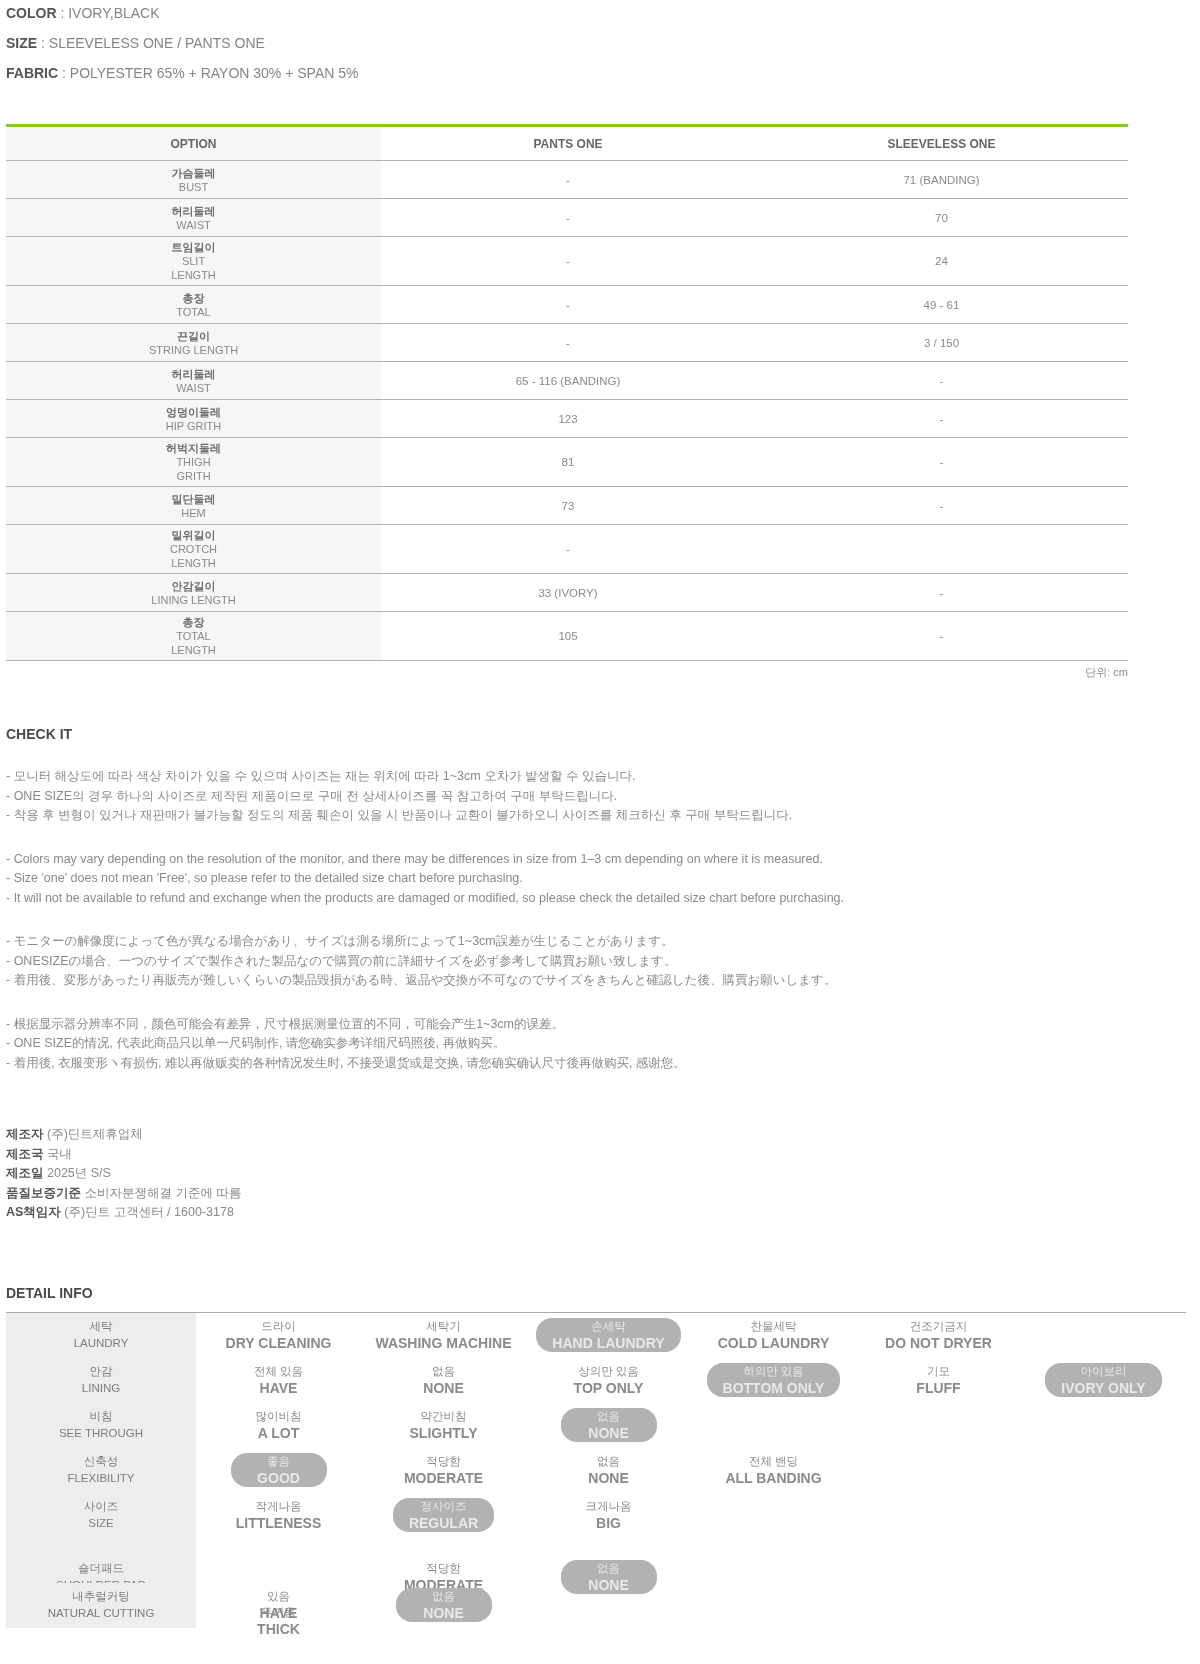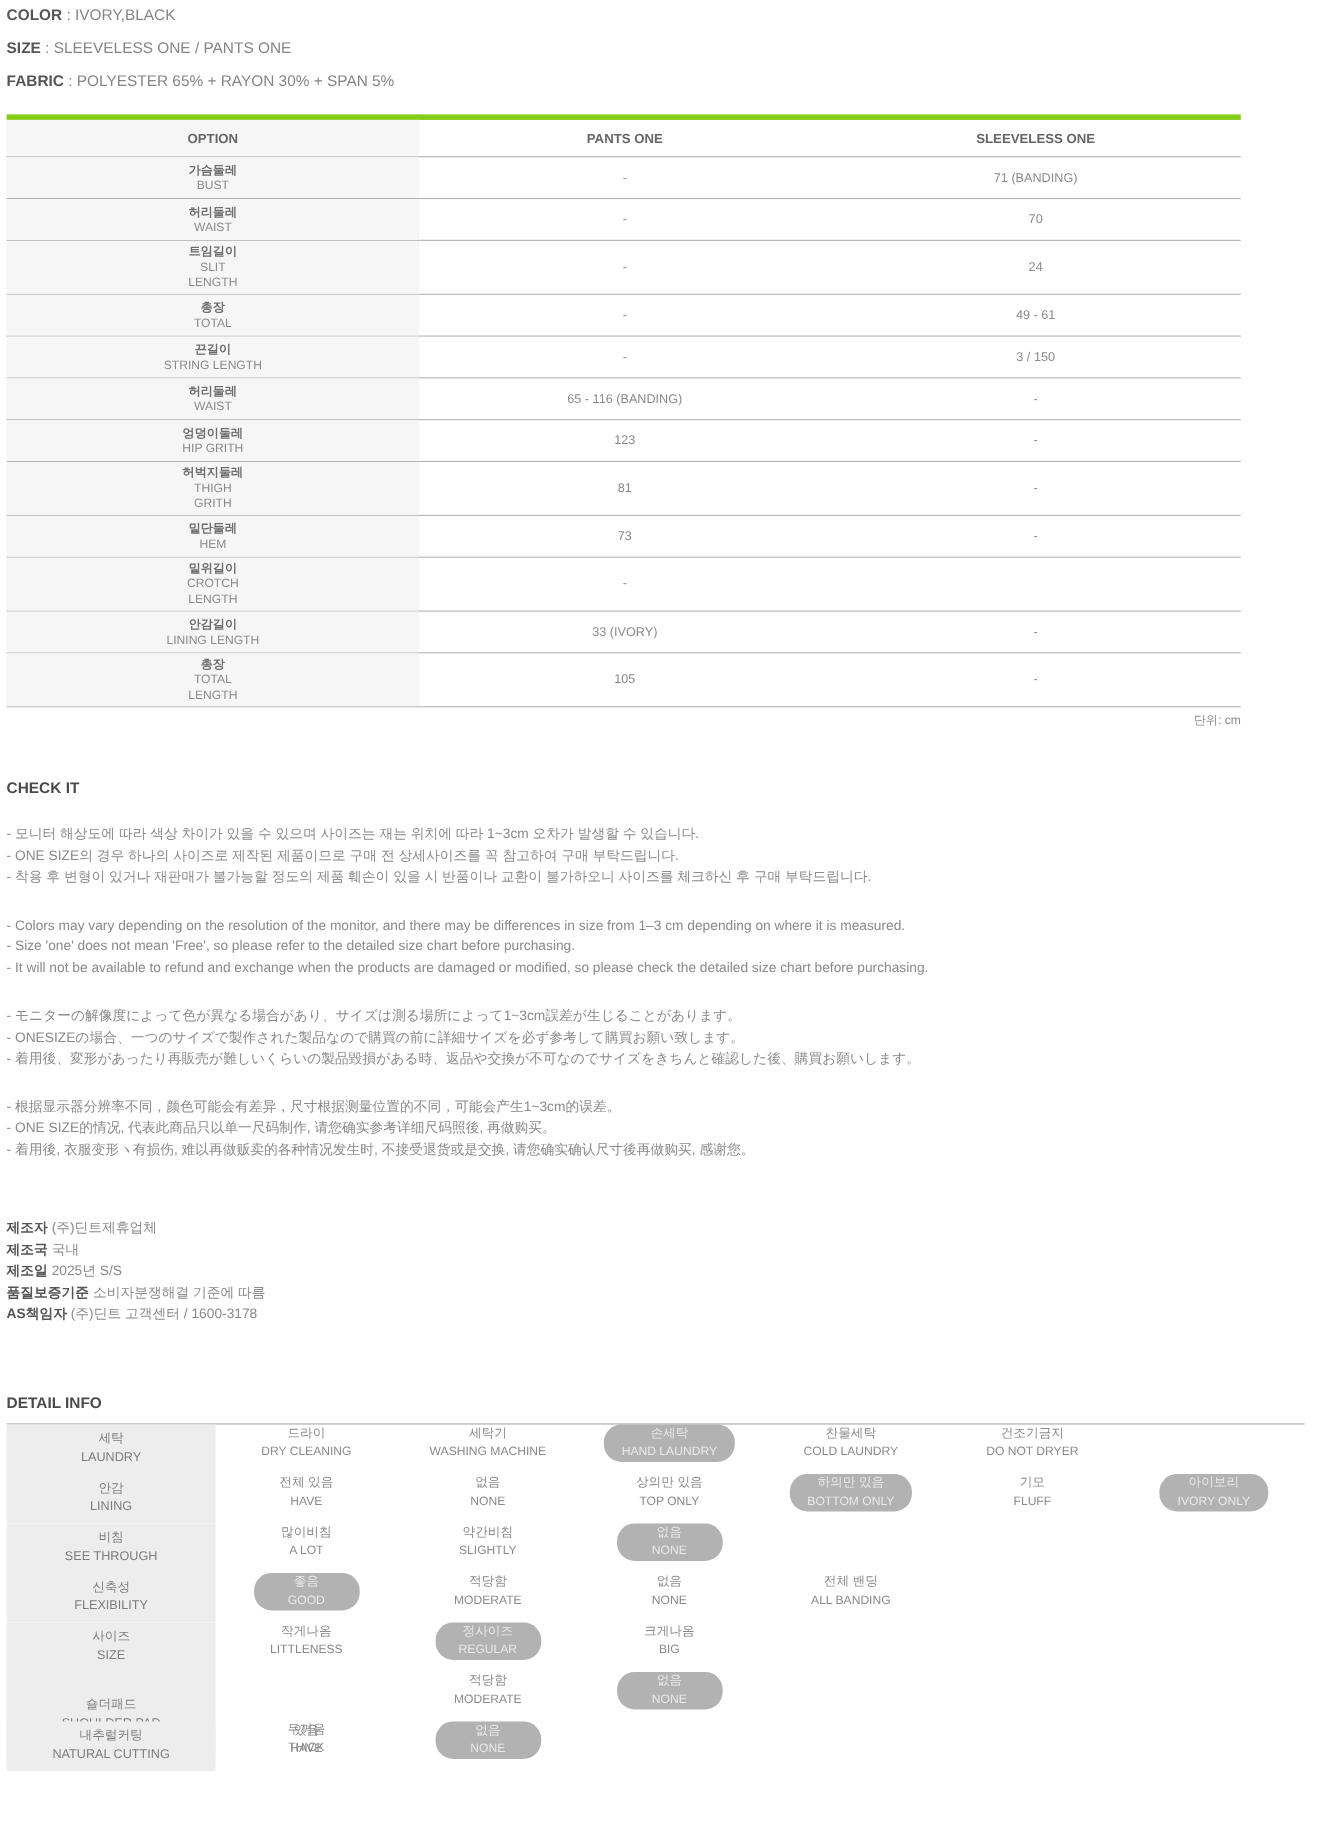--- a/index.html
+++ b/index.html
@@ -9,21 +9,21 @@
     font-family:"Liberation Sans","DejaVu Sans",sans-serif;
     color:#8a8a8a;
   }
   .page { padding:5px 0 0 6px; }
 
   
   .info-line { font-size:14px; line-height:17px; margin-bottom:13px; color:#858585; }
   .info-line .lbl { font-weight:bold; color:#555; }
 
   
-  .size-table { width:1122px; margin-top:22px; border-top:5px solid #84cc16; }
+  .size-table { width:1122px; margin-top:42px; border-top:3px solid #84cc16; }
   .s-row { display:grid; grid-template-columns:375px 374px 373px; border-bottom:1px solid #b3b3b3; }
   .s-cell { display:flex; flex-direction:column; align-items:center; justify-content:center;
             min-height:37px; padding:3px 0; text-align:center; }
   .s-row .c0 { background:#f6f6f6; }
   .s-row.h3 .s-cell { min-height:47px; }
   .s-head .s-cell { min-height:33px; }
   .head-label { font-size:12px; font-weight:bold; color:#666; }
   .kr { font-size:11px; font-weight:bold; color:#6e6e6e; line-height:14px; }
   .enl { font-size:11px; color:#8a8a8a; line-height:14px; }
   .val { font-size:11.5px; color:#8a8a8a; }
@@ -39,25 +39,25 @@
   .m-line { font-size:12.5px; line-height:19.5px; color:#8a8a8a; }
   .m-line .lbl { font-weight:bold; color:#555; }
 
   
   .detail-title { margin-top:62px; font-size:14px; font-weight:bold; color:#4a4a4a; line-height:17px; }
   .detail-grid { margin-top:10px; border-top:1px solid #a8a8a8; width:1180px; }
   .d-row { display:grid; grid-template-columns:190px repeat(6,165px); height:45px; }
   .d-label { background:#ededed; display:flex; flex-direction:column; align-items:center; justify-content:center; text-align:center; }
   .d-label .kr { font-size:11.5px; font-weight:normal; color:#7d7d7d; line-height:17px; }
   .d-label .enl { font-size:11.5px; color:#7d7d7d; line-height:17px; }
-  .d-cell { display:flex; align-items:flex-start; justify-content:center; height:100%; }
+  .d-cell { display:flex; align-items:center; justify-content:center; height:100%; }
   .d-opt { display:flex; flex-direction:column; align-items:center; justify-content:center;
            text-align:center; padding:0 10px; }
   .d-opt .okr { font-size:11.5px; color:#8a8a8a; line-height:17px; white-space:nowrap; }
-  .d-opt .oen { font-size:11px; color:#8a8a8a; line-height:17px; white-space:nowrap; }
+  .d-opt .oen { font-size:14px; color:#8a8a8a; line-height:17px; white-space:nowrap;font-weight:bold; }
   .d-opt.sel { background:#b2b2b2; padding:0 16px; min-width:96px;border-radius:16px; }
   .d-opt.sel .okr, .d-opt.sel .oen { color:#e9e9e9; }
 </style>
 </head>
 <body>
 
 <div class="page">
 
   <section id="product-info">
       <div class="info-line"><span class="lbl">COLOR</span><span> : IVORY,BLACK</span></div>

